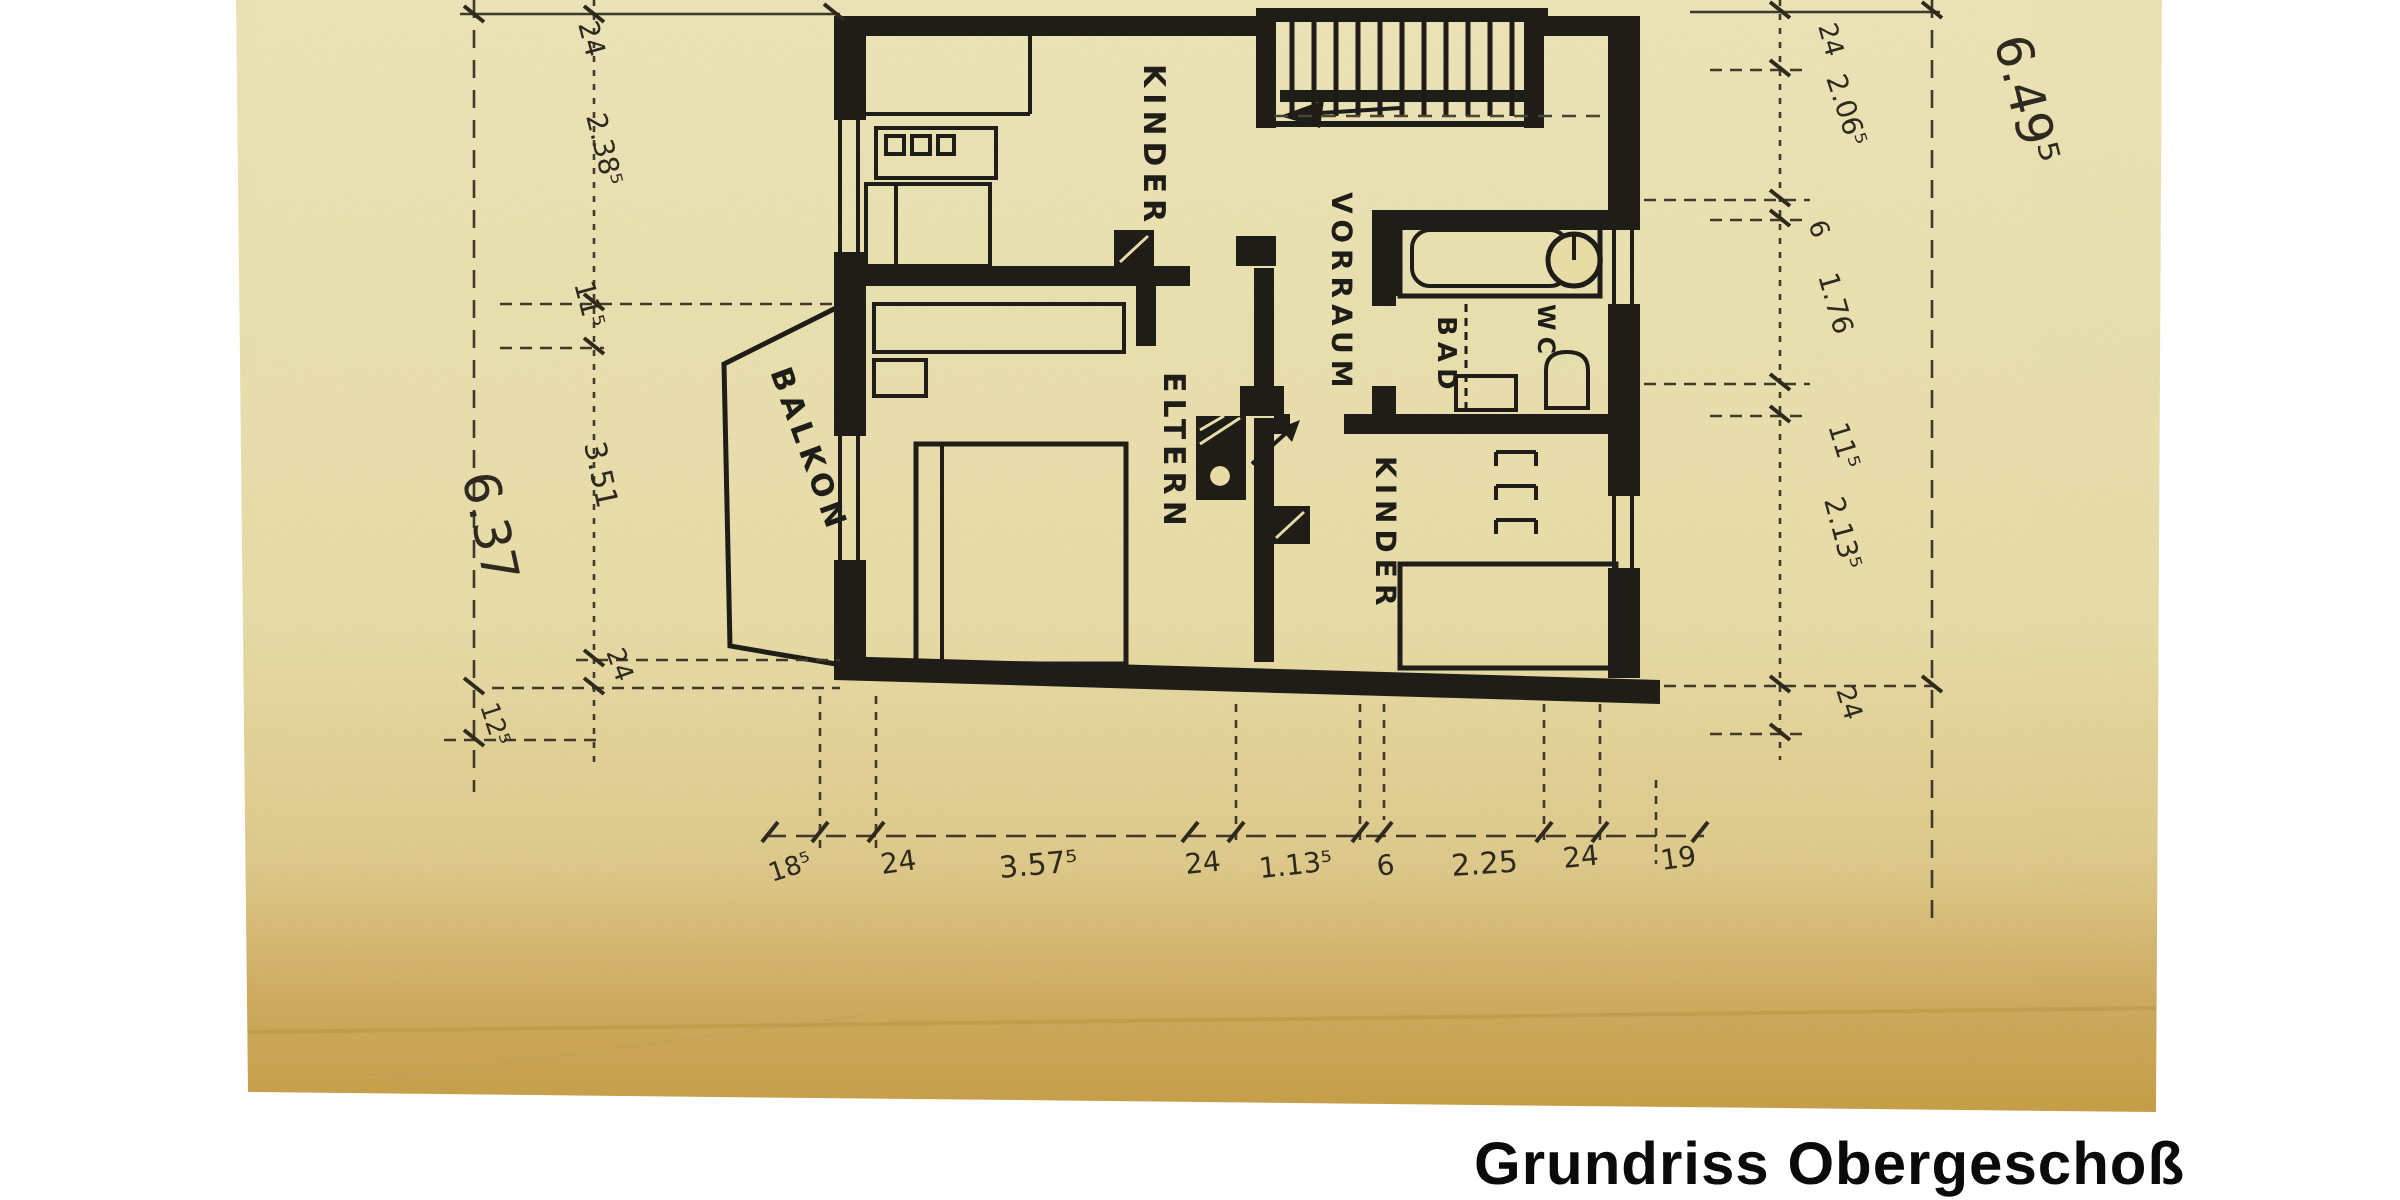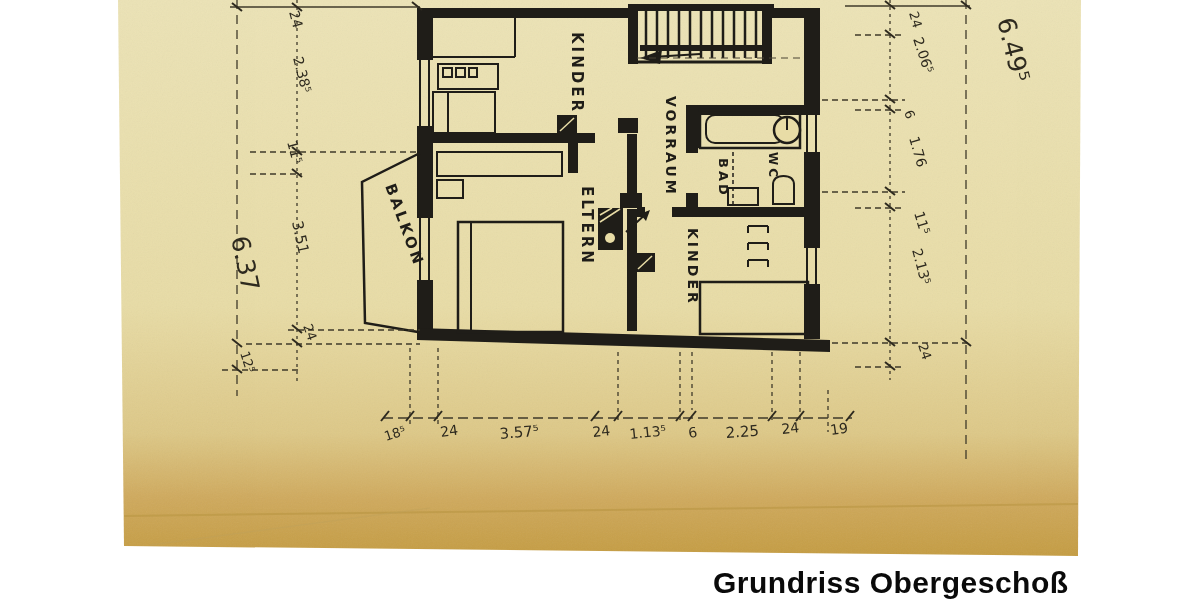--- a/index.html
+++ b/index.html
@@ -1,19 +1,19 @@
 <!DOCTYPE html>
 <html><head>
 <meta charset="utf-8">
 <style>
   html,body{margin:0;padding:0;background:#ffffff;}
   .stage{position:relative;width:1200px;height:600px;background:#ffffff;overflow:hidden;
          font-family:"DejaVu Sans",sans-serif;}
   svg{position:absolute;left:0;top:0;}
-  .caption{position:absolute;left:713px;top:566px;width:460px;
+  .caption{position:absolute;left:737px;top:566px;width:460px;
            font-family:"Liberation Sans",sans-serif;font-weight:700;font-size:30px;
            color:#0a0a0a;letter-spacing:0.5px;white-space:nowrap;}
   text{font-family:"DejaVu Sans",sans-serif;fill:#2b2820;}
   .room{letter-spacing:3px;font-weight:700;fill:#1f1d18;}
   .dim{fill:#2e2a1f;}
   .big{font-size:25px;}
 </style>
 </head>
 <body>
 

